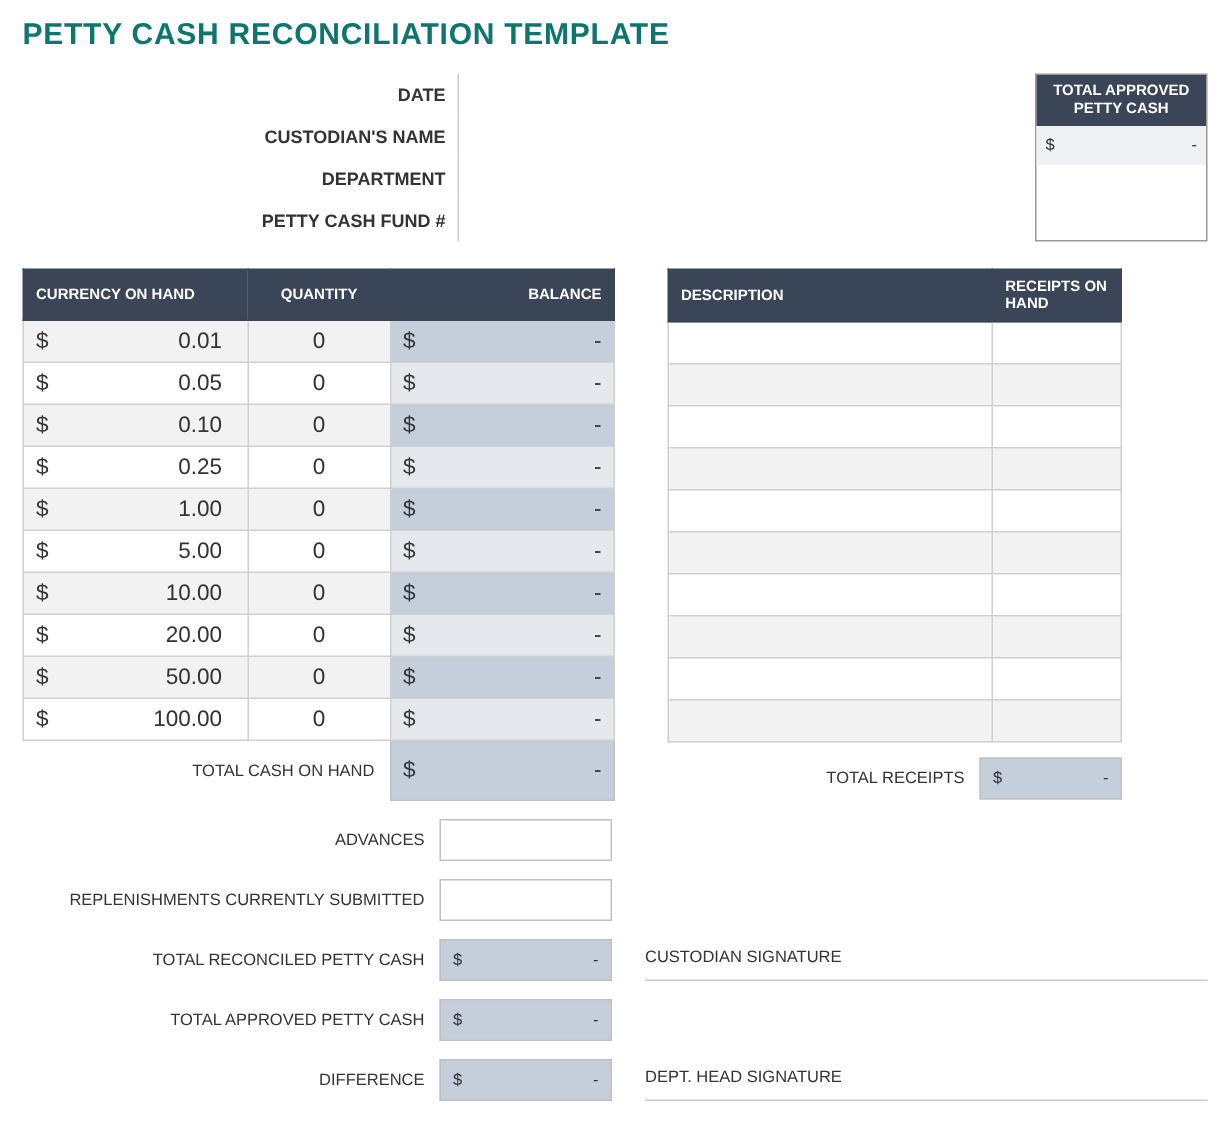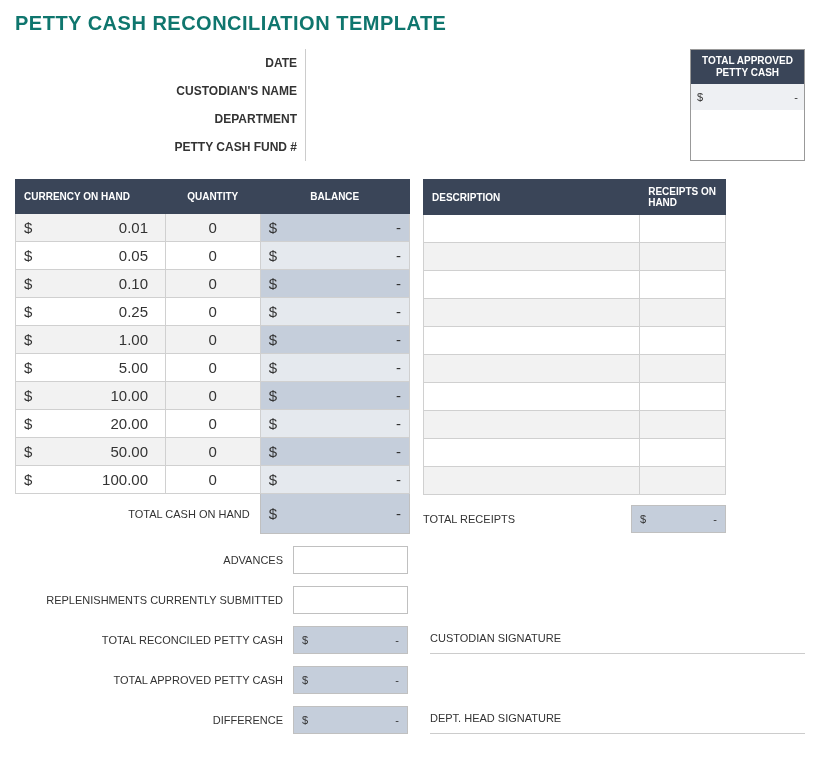--- a/index.html
+++ b/index.html
@@ -63,21 +63,21 @@
     display: flex;
     align-items: center;
     padding: 0 6px;
     font-size: 11px;
   }
   .approved-value .dollar { flex: 0 0 auto; }
   .approved-value .dash { flex: 1; text-align: right; }
 
   .tables-row {
     display: flex;
-    gap: 13px;
+    gap: 35px;
     align-items: flex-start;
   }
   .left-col { width: 395px; }
   .right-col { width: 303px; }
 
   table {
     border-collapse: collapse;
     width: 100%;
   }
   th {
@@ -94,21 +94,21 @@
   td {
     border: 1px solid #d0d0d0;
     padding: 0 8px;
     height: 28px;
     font-size: 15px;
     vertical-align: middle;
   }
   .currency-table td { text-align: center; }
   .currency-table .col-curr { width: 150px; text-align: left; }
   .currency-table .col-qty { width: 95px; }
-  .currency-table .col-bal { width: 150px; text-align: center; }
+  .currency-table .col-bal { width: 150px; text-align: right; }
   .col-curr .dollar { display: inline-block; width: 14px; }
   .col-curr .amount { display: inline-block; width: 110px; text-align: right; }
   .row-alt { background: #f2f2f2; }
   .bal-cell-a { background: #e5e9ee; }
   .bal-cell-b { background: #c5cedb; }
   .bal-cell { display: flex; justify-content: space-between; align-items: center; }
 
   .receipts-table .col-desc { width: 280px; }
   .receipts-table .col-rec { width: 95px; }
   .receipts-table td { background: #fff; }
@@ -152,20 +152,21 @@
     background: #c5cedb;
   }
 
   .total-receipts-row {
     display: flex;
     margin-top: 10px;
     align-items: center;
   }
   .total-receipts-label {
     flex: 1;
+    text-align: right;
     padding-right: 10px;
     font-size: 11px;
   }
   .total-receipts-cell {
     width: 95px;
     height: 28px;
     border: 1px solid #c0c0c0;
     background: #c5cedb;
     display: flex;
     align-items: center;

